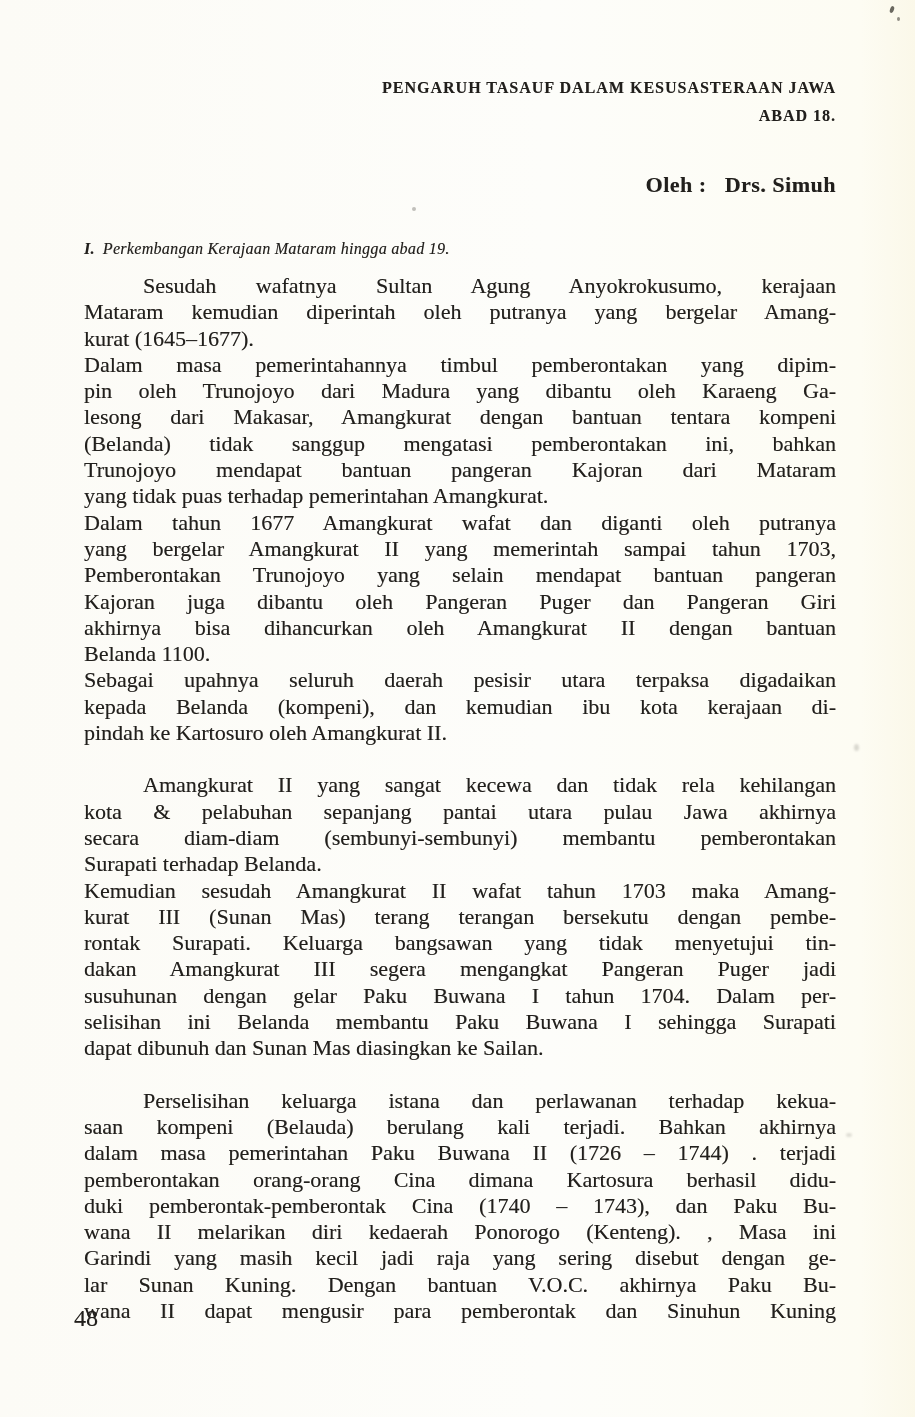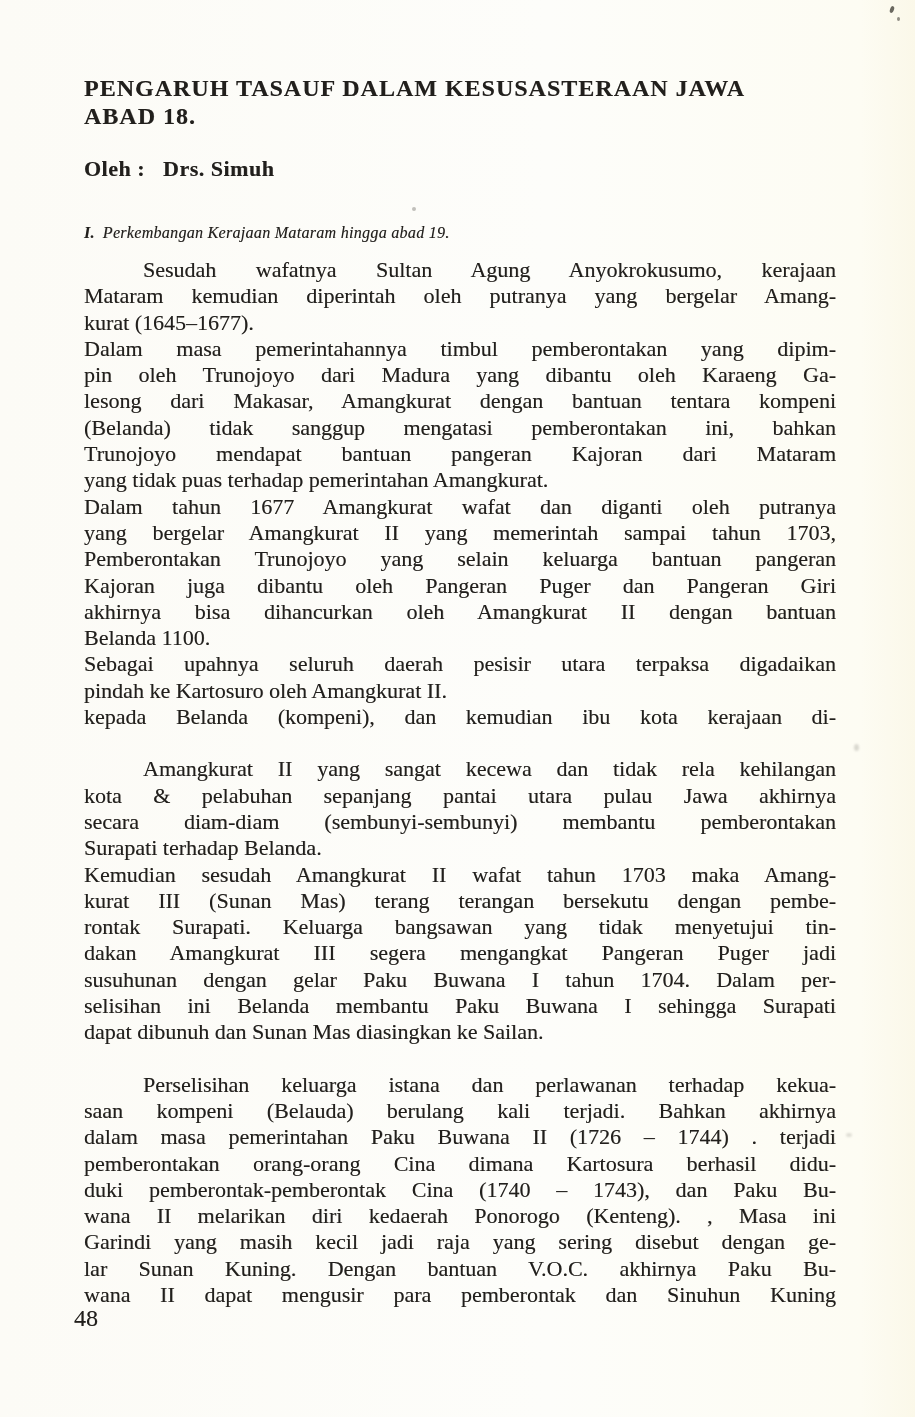--- a/index.html
+++ b/index.html
@@ -22,29 +22,29 @@
   .ink {
     text-shadow: 0.3px 0.3px 0.6px rgba(35, 32, 28, 0.45);
   }
   .content {
     position: absolute;
     left: 84px;
     top: 74px;
     width: 752px;
   }
   .title-block {
-    text-align: left;
+    text-align: right;
     font-weight: bold;
-    font-size: 24px;
+    font-size: 16px;
     line-height: 28px;
     letter-spacing: 1px;
   }
   .byline {
-    margin-top: 26px;
-    text-align: left;
+    margin-top: 42px;
+    text-align: right;
     font-weight: bold;
     font-size: 22px;
     white-space: pre;
     letter-spacing: 0.5px;
   }
   .section-heading {
     margin-top: 42px;
     font-size: 16px;
     font-style: italic;
     letter-spacing: 0.3px;
@@ -119,29 +119,29 @@
           <div class="line">Dalam masa pemerintahannya timbul pemberontakan yang dipim-</div>
           <div class="line">pin oleh Trunojoyo dari Madura yang dibantu oleh Karaeng Ga-</div>
           <div class="line">lesong dari Makasar, Amangkurat dengan bantuan tentara kompeni</div>
           <div class="line">(Belanda) tidak sanggup mengatasi pemberontakan ini, bahkan</div>
           <div class="line">Trunojoyo mendapat bantuan pangeran Kajoran dari Mataram</div>
           <div class="line flush">yang tidak puas terhadap pemerintahan Amangkurat.</div>
         </div>
         <div class="paragraph">
           <div class="line">Dalam tahun 1677 Amangkurat wafat dan diganti oleh putranya</div>
           <div class="line">yang bergelar Amangkurat II yang memerintah sampai tahun 1703,</div>
-          <div class="line">Pemberontakan Trunojoyo yang selain keluarga bantuan pangeran</div>
+          <div class="line">Pemberontakan Trunojoyo yang selain mendapat bantuan pangeran</div>
           <div class="line">Kajoran juga dibantu oleh Pangeran Puger dan Pangeran Giri</div>
           <div class="line">akhirnya bisa dihancurkan oleh Amangkurat II dengan bantuan</div>
           <div class="line flush">Belanda 1100.</div>
         </div>
         <div class="paragraph">
           <div class="line">Sebagai upahnya seluruh daerah pesisir utara terpaksa digadaikan</div>
+          <div class="line">kepada Belanda (kompeni), dan kemudian ibu kota kerajaan di-</div>
           <div class="line flush">pindah ke Kartosuro oleh Amangkurat II.</div>
-          <div class="line">kepada Belanda (kompeni), dan kemudian ibu kota kerajaan di-</div>
         </div>
         <div class="paragraph space-before">
           <div class="line indent">Amangkurat II yang sangat kecewa dan tidak rela kehilangan</div>
           <div class="line">kota &amp; pelabuhan sepanjang pantai utara pulau Jawa akhirnya</div>
           <div class="line">secara diam-diam (sembunyi-sembunyi) membantu pemberontakan</div>
           <div class="line flush">Surapati terhadap Belanda.</div>
         </div>
         <div class="paragraph">
           <div class="line">Kemudian sesudah Amangkurat II wafat tahun 1703 maka Amang-</div>
           <div class="line">kurat III (Sunan Mas) terang terangan bersekutu dengan pembe-</div>

